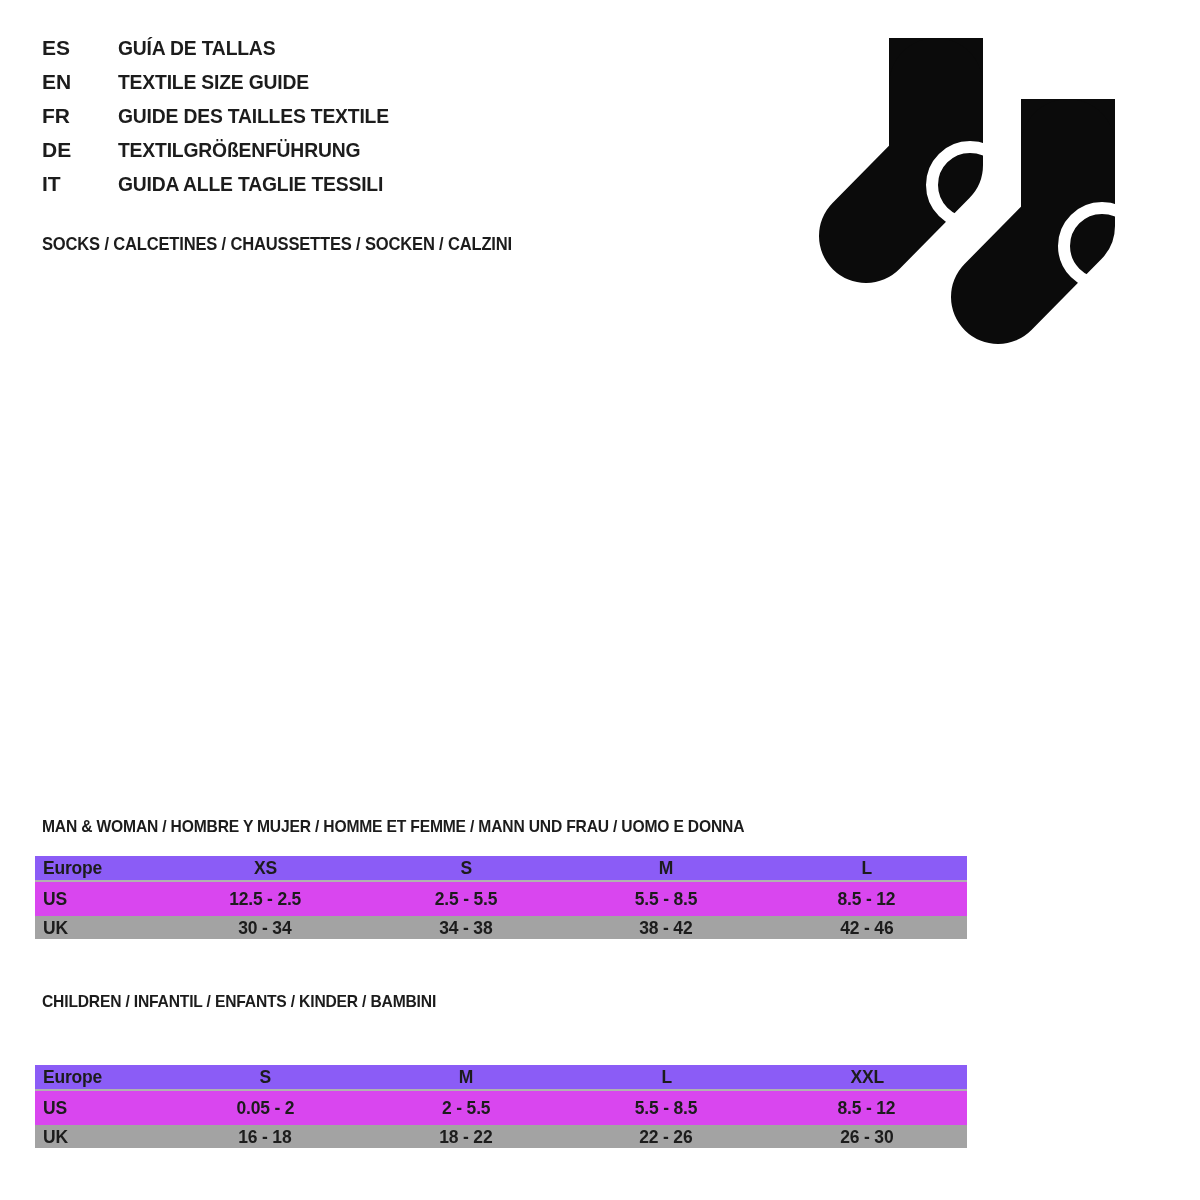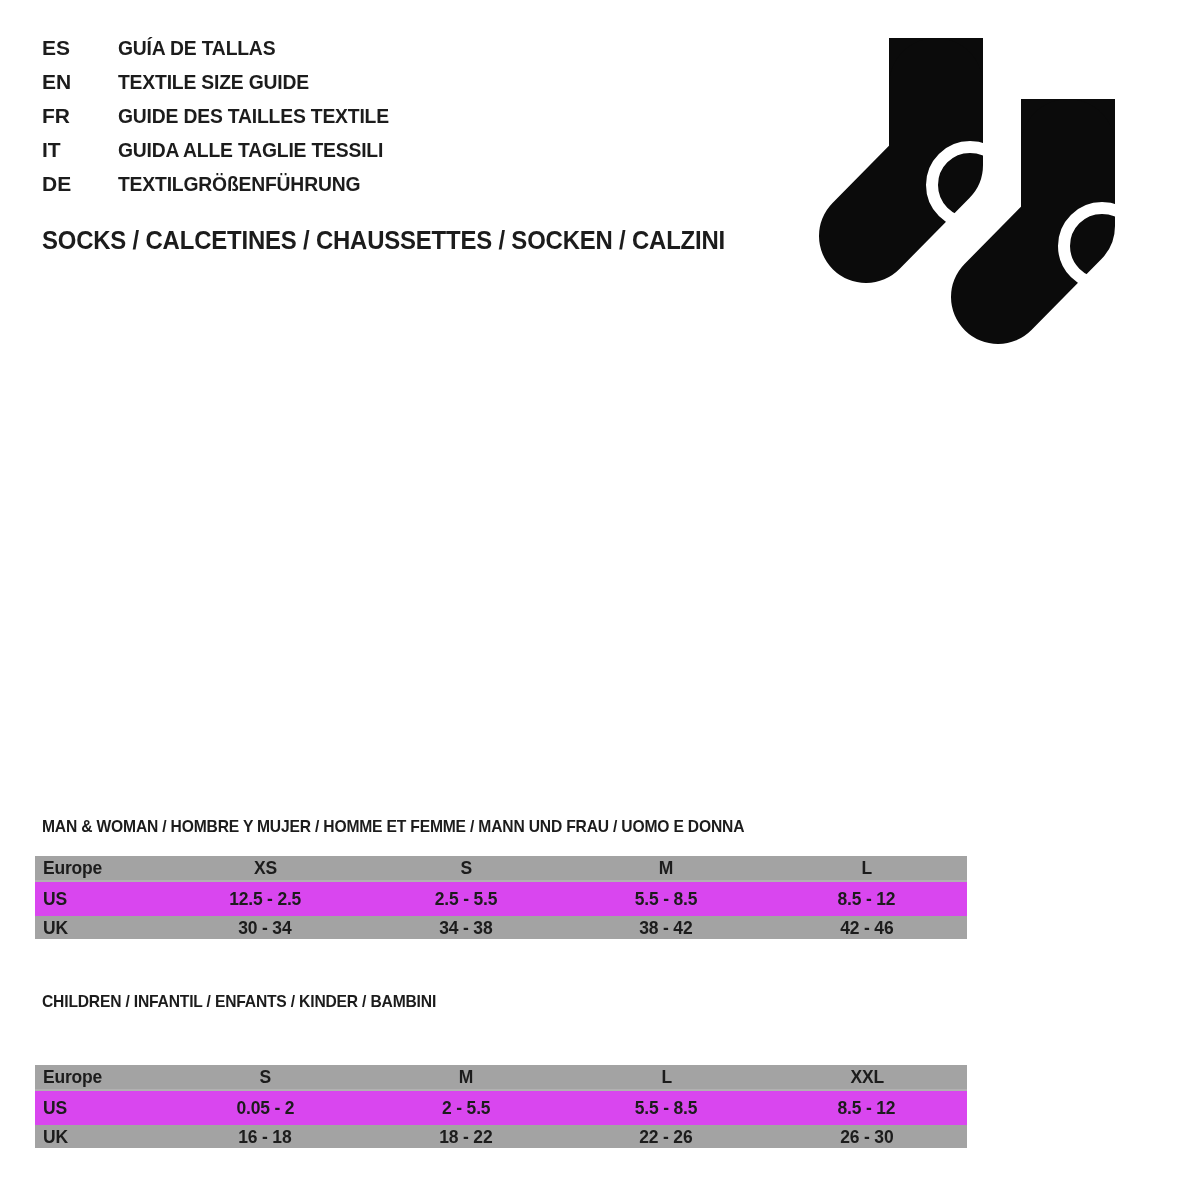--- a/index.html
+++ b/index.html
@@ -8,37 +8,37 @@
     background:#ffffff; color:#1c1c1c;
     font-family:"Liberation Sans","DejaVu Sans",sans-serif;
   }
   .cond  { display:inline-block; transform:scaleX(0.92); transform-origin:0 50%;  white-space:nowrap; letter-spacing:-0.2px; }
   .condc { display:inline-block; transform:scaleX(0.92); transform-origin:50% 50%; white-space:nowrap; letter-spacing:-0.2px; }
 
   .lang-block { position:absolute; left:42px; top:31px; }
   .lang-row   { display:flex; height:34px; align-items:center; font-size:21px; font-weight:700; }
   .lang-code  { width:76px; flex:0 0 76px; }
 
-  .subtitle { position:absolute; left:42px; top:225px; font-size:26px; font-weight:700; }
+  .subtitle { position:absolute; left:42px; top:234px; font-size:18px; font-weight:700; }
 
   .socks-wrap { position:absolute; left:818px; top:25px; width:350px; height:330px; }
 
   .section-title { position:absolute; left:42px; font-size:17px; font-weight:700; }
   #sec1-title { top:817px; }
   #sec2-title { top:992px; }
 
   .size-table {
     position:absolute; left:35px; width:932px;
     border-collapse:collapse; table-layout:fixed;
     font-size:19px; font-weight:700; color:#1c1c1c;
   }
   #table1 { top:856px; }
   #table2 { top:1065px; }
   .size-table col.c0 { width:130px; }
-  .size-table thead tr { background:#a3a3a3; height:25px; }
+  .size-table thead tr { background:#8b5cf6; height:25px; }
   .size-table thead th { border-bottom:2px solid #b1b1b1; font-weight:700; }
   .size-table tbody tr.r-us { height:35px; background:#d946ef; }
   .size-table tbody tr.r-uk { height:23px; background:#a3a3a3; }
   .size-table th, .size-table td { padding:0; text-align:center; vertical-align:middle; }
   .size-table th:first-child, .size-table td:first-child { text-align:left; padding-left:8px; }
 </style>
 </head>
 <body>
 
 <div class="lang-block">
@@ -48,26 +48,26 @@
   </div>
   <div class="lang-row">
     <span class="lang-code">EN</span>
     <span class="cond">TEXTILE SIZE GUIDE</span>
   </div>
   <div class="lang-row">
     <span class="lang-code">FR</span>
     <span class="cond">GUIDE DES TAILLES TEXTILE</span>
   </div>
   <div class="lang-row">
+    <span class="lang-code">DE</span>
+    <span class="cond">TEXTILGRÖßENFÜHRUNG</span>
+  </div>
+  <div class="lang-row">
     <span class="lang-code">IT</span>
     <span class="cond">GUIDA ALLE TAGLIE TESSILI</span>
-  </div>
-  <div class="lang-row">
-    <span class="lang-code">DE</span>
-    <span class="cond">TEXTILGRÖßENFÜHRUNG</span>
   </div>
 </div>
 
 <div class="subtitle">
   <span class="cond">SOCKS / CALCETINES / CHAUSSETTES / SOCKEN / CALZINI</span>
 </div>
 
 <div class="socks-wrap">
   <svg viewBox="0 0 350 330" width="350" height="330" aria-hidden="true">
     <g>

